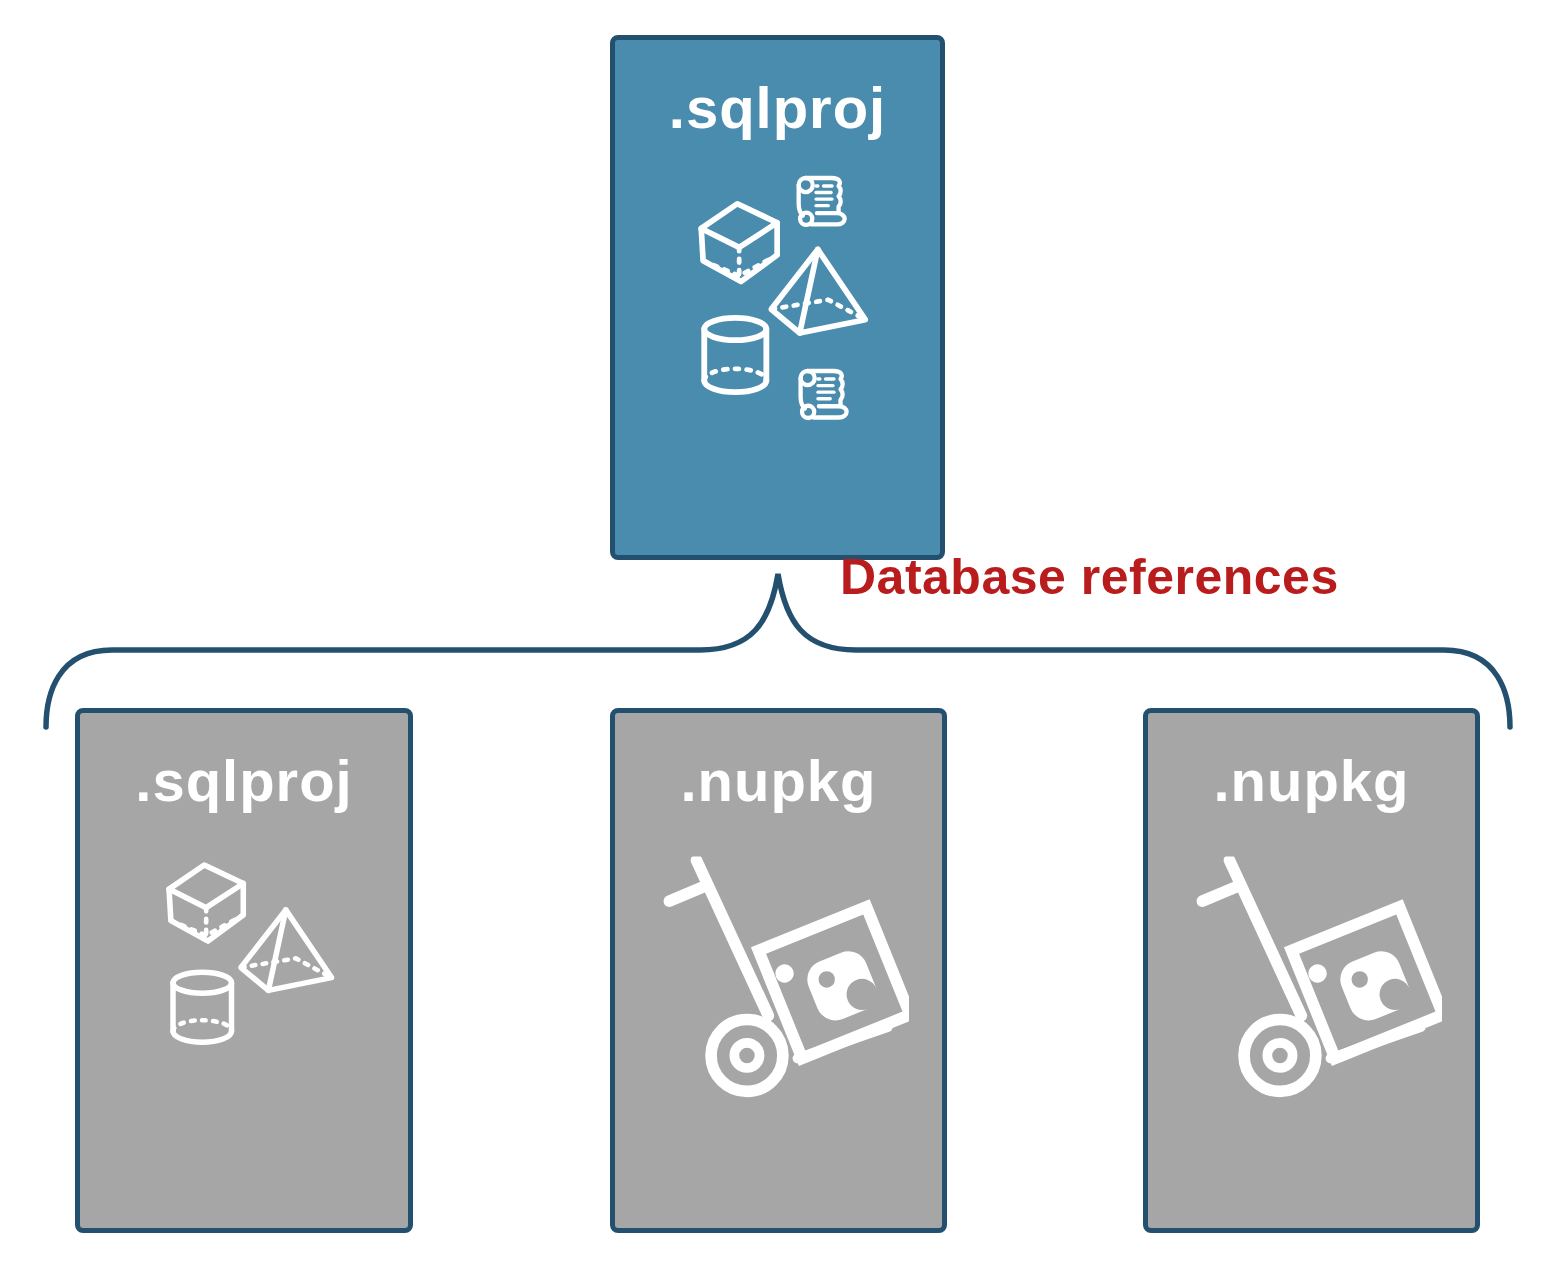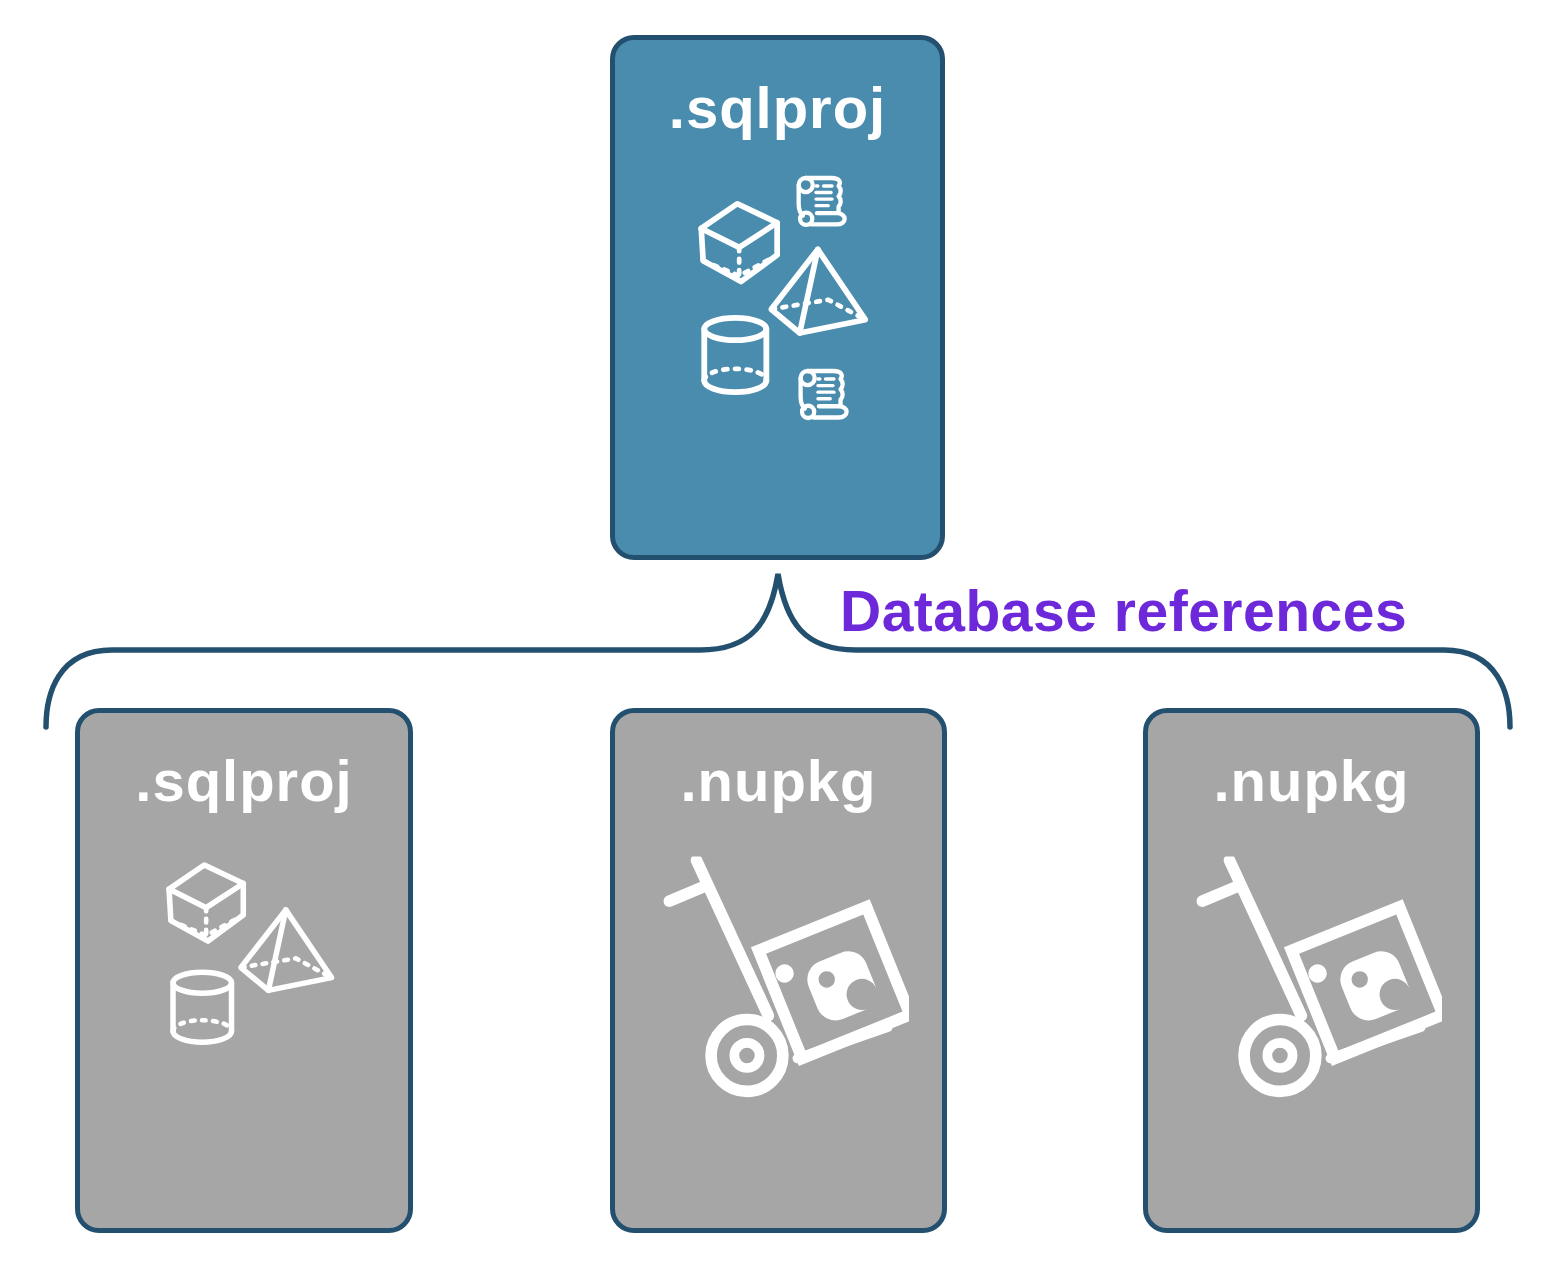--- a/index.html
+++ b/index.html
@@ -1,35 +1,35 @@
 <!DOCTYPE html>
 <html><head>
 <meta charset="utf-8">
 <style>
   html,body{margin:0;padding:0;background:#ffffff;}
   .canvas{
     position:relative;width:1566px;height:1274px;background:#ffffff;overflow:hidden;
     font-family:"Liberation Sans",sans-serif;
   }
   .node{
-    position:absolute;box-sizing:border-box;border:5px solid #24506F;border-radius:24px;
+    position:absolute;box-sizing:border-box;border:5px solid #24506F;border-radius:8px;
   }
   .node-root{left:610px;top:35px;width:335px;height:525px;background:#4A8CAD;}
   .node-child{top:708px;width:338px;height:525px;background:#A6A6A6;}
   .node-child-1{left:75px;}
   .node-child-2{left:610px;width:337px;}
   .node-child-3{left:1143px;width:337px;}
   .node-label{
     margin-top:36px;text-align:center;color:#ffffff;font-size:58px;font-weight:bold;
     letter-spacing:1px;line-height:1.1;
   }
   .node-icons{position:absolute;left:0;top:0;width:100%;height:100%;}
   .brace-svg{position:absolute;left:0;top:0;width:1566px;height:1274px;pointer-events:none;}
   .connector-label{
-    position:absolute;left:840px;top:578px;color:#6d28d9;font-size:57px;font-weight:bold;
+    position:absolute;left:840px;top:548px;color:#b91c1c;font-size:50px;font-weight:bold;
     letter-spacing:0.5px;white-space:nowrap;
   }
   .defs-holder{position:absolute;width:0;height:0;overflow:hidden;}
 </style>
 </head>
 <body>
 
 <div class="canvas">
 
   <svg class="defs-holder" aria-hidden="true">

